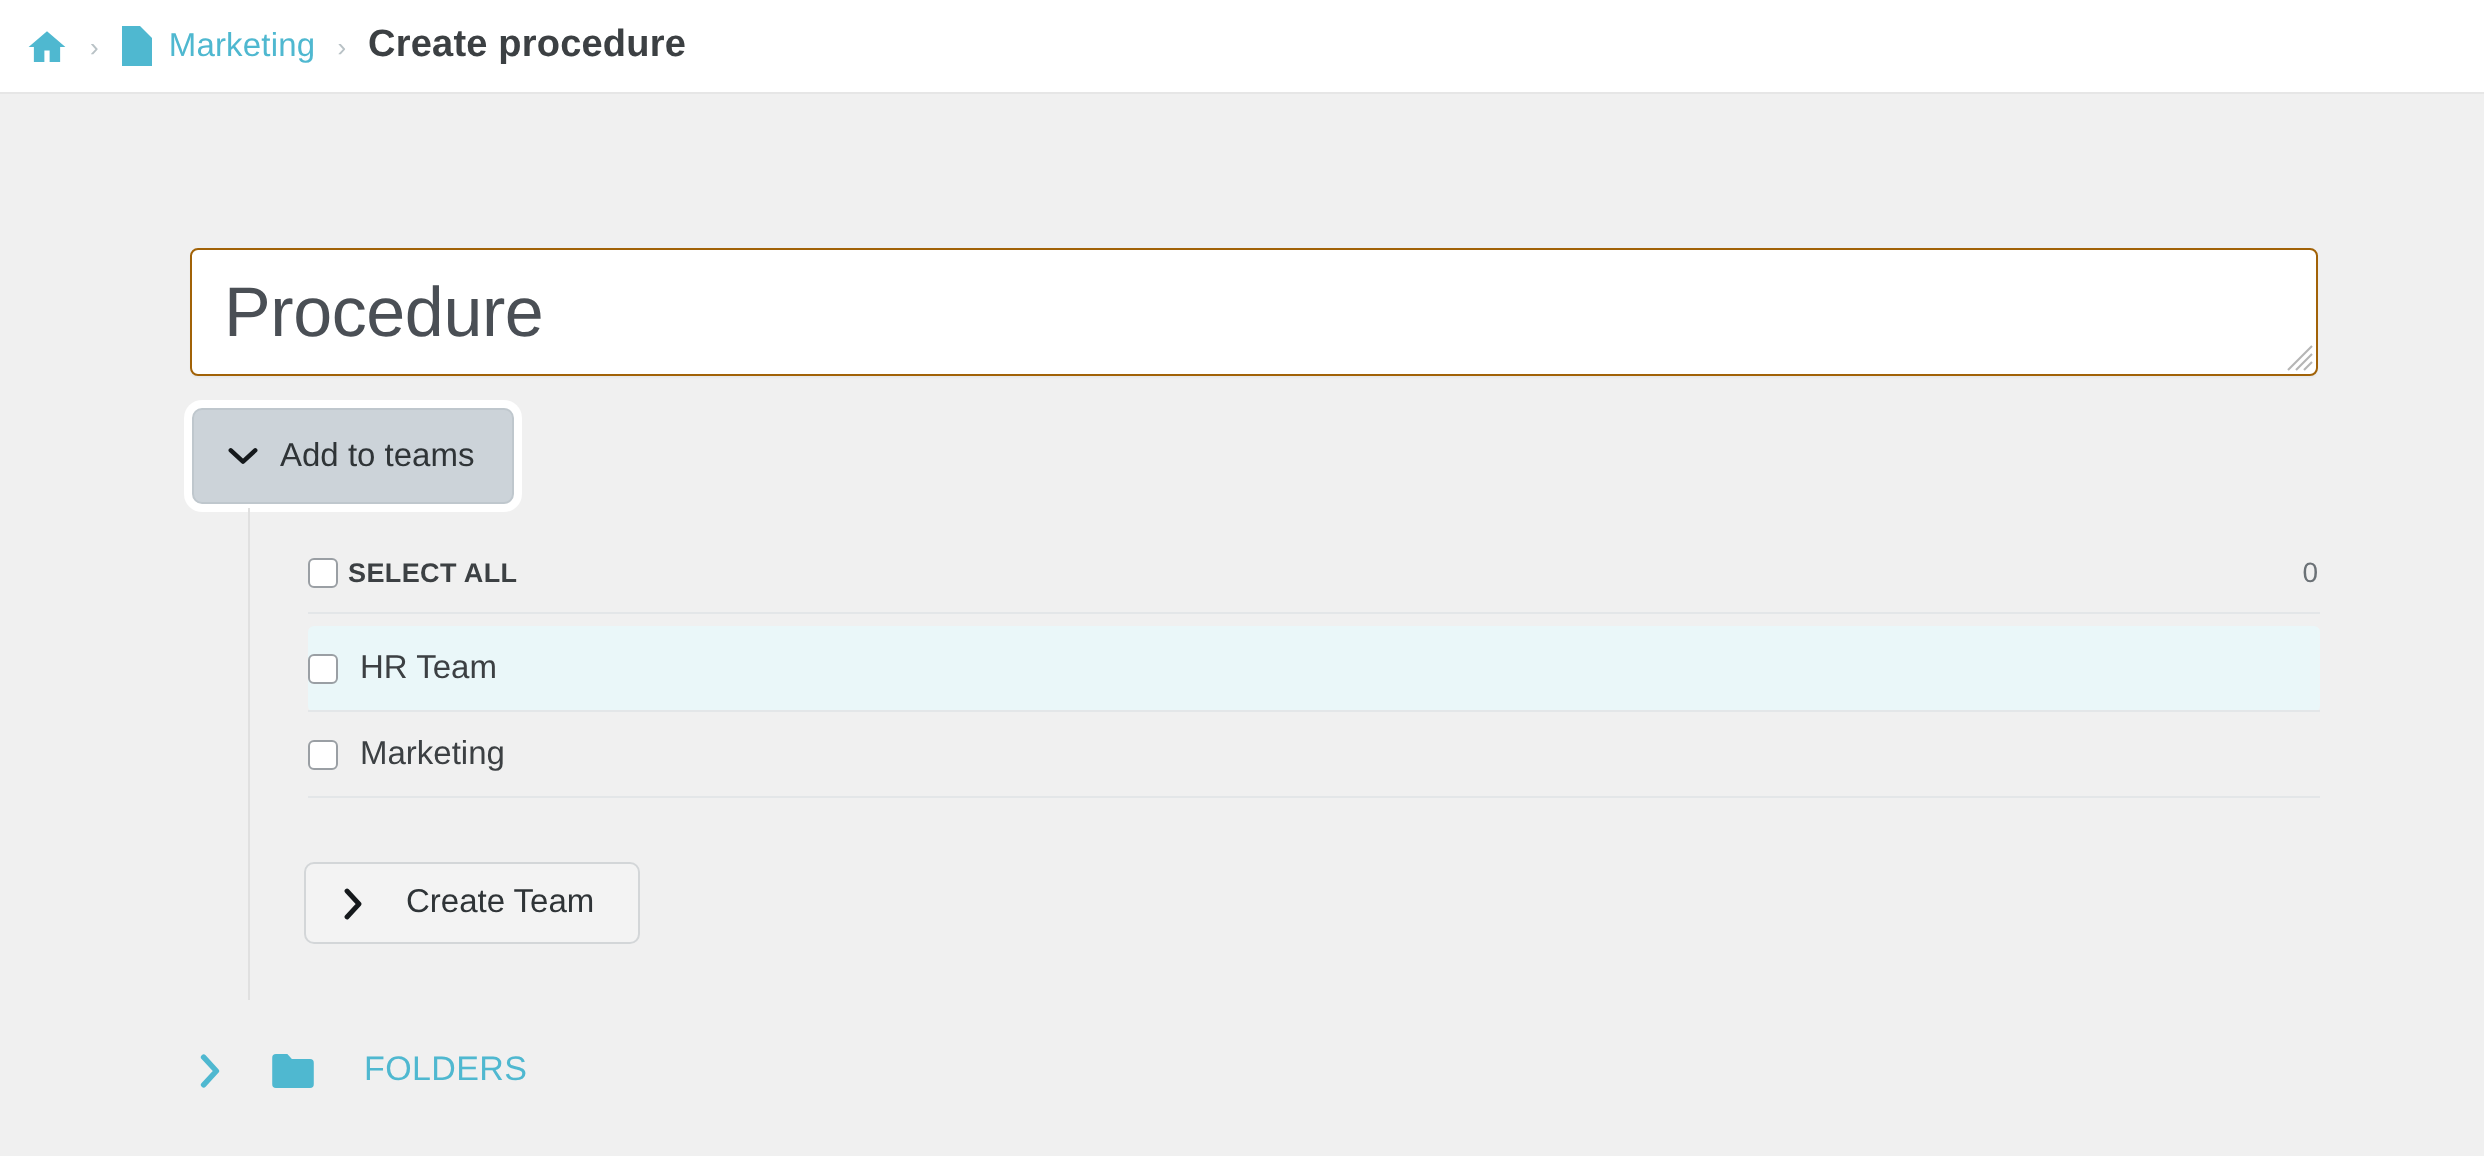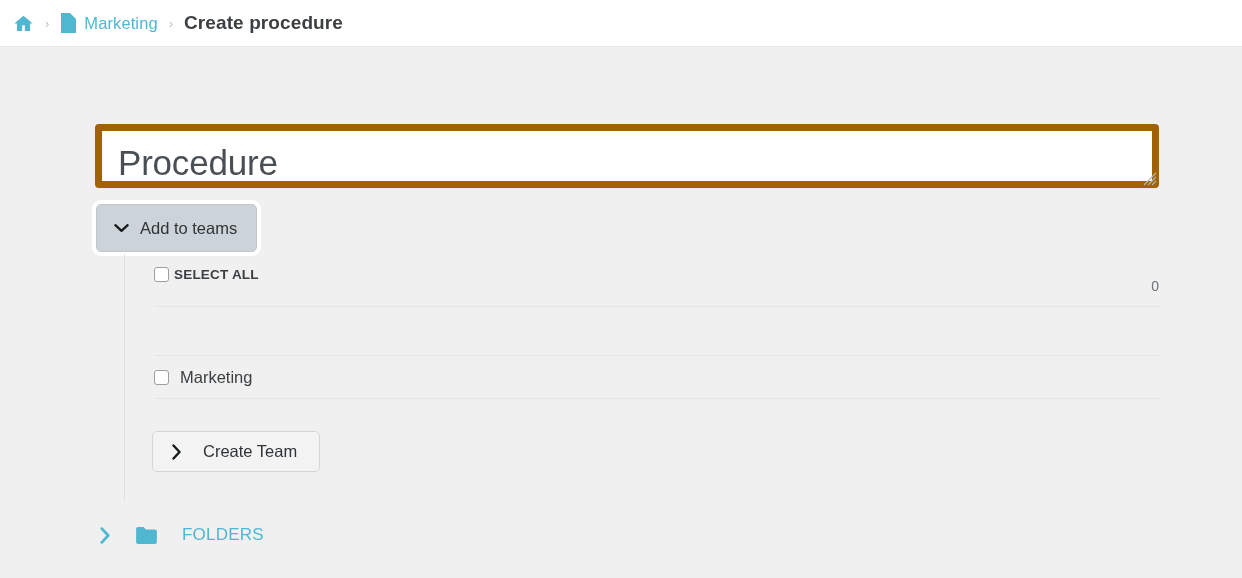--- a/index.html
+++ b/index.html
@@ -45,21 +45,21 @@
   .content { position: relative; padding: 0; }
 
   .title-wrap {
     position: absolute;
     left: 95px; top: 77px;
     width: 1064px; height: 64px;
   }
   .title-box {
     width: 100%; height: 100%;
     background: #ffffff;
-    border: 7px solid #a16207;
+    border: 1px solid #a16207;
     border-radius: 4px;
     box-shadow: 0 1px 1px rgba(0,0,0,.03);
     padding: 11px 14px 0 16px;
     font-family: "Liberation Sans", sans-serif;
     font-size: 35px;
     font-weight: 300;
     color: #4a4f55;
     letter-spacing: -.2px;
     line-height: 42px;
     overflow: hidden;
@@ -96,20 +96,21 @@
     position: absolute;
     left: 124px; top: 207px;
     width: 1035px; height: 246px;
     border-left: 1px solid #e0e0e0;
   }
   .select-all-row {
     position: absolute;
     left: 29px; top: 13px;
     width: 1005px; height: 38px;
     display: flex;
+    align-items: center;
   }
   .cbox {
     width: 15px; height: 15px;
     border: 1.5px solid #9a9fa4;
     border-radius: 3px;
     background: #fff;
     flex: 0 0 auto;
     display: inline-block;
     cursor: pointer;
   }
@@ -240,20 +241,24 @@
   <div class="teams-panel">
 
     <div class="select-all-row">
       <span class="cbox"></span>
       <span class="select-all-label">SELECT ALL</span>
       <span class="count">0</span>
     </div>
 
     <div class="divider" style="top:52px;"></div>
 
+    <div class="team-row hl" style="top:59px;">
+      <span class="cbox"></span>
+      <span class="team-label">HR Team</span>
+    </div>
 
     <div class="divider" style="top:101px;"></div>
 
     <div class="team-row" style="top:102px;">
       <span class="cbox"></span>
       <span class="team-label">Marketing</span>
     </div>
 
     <div class="divider" style="top:144px;"></div>
   </div>

